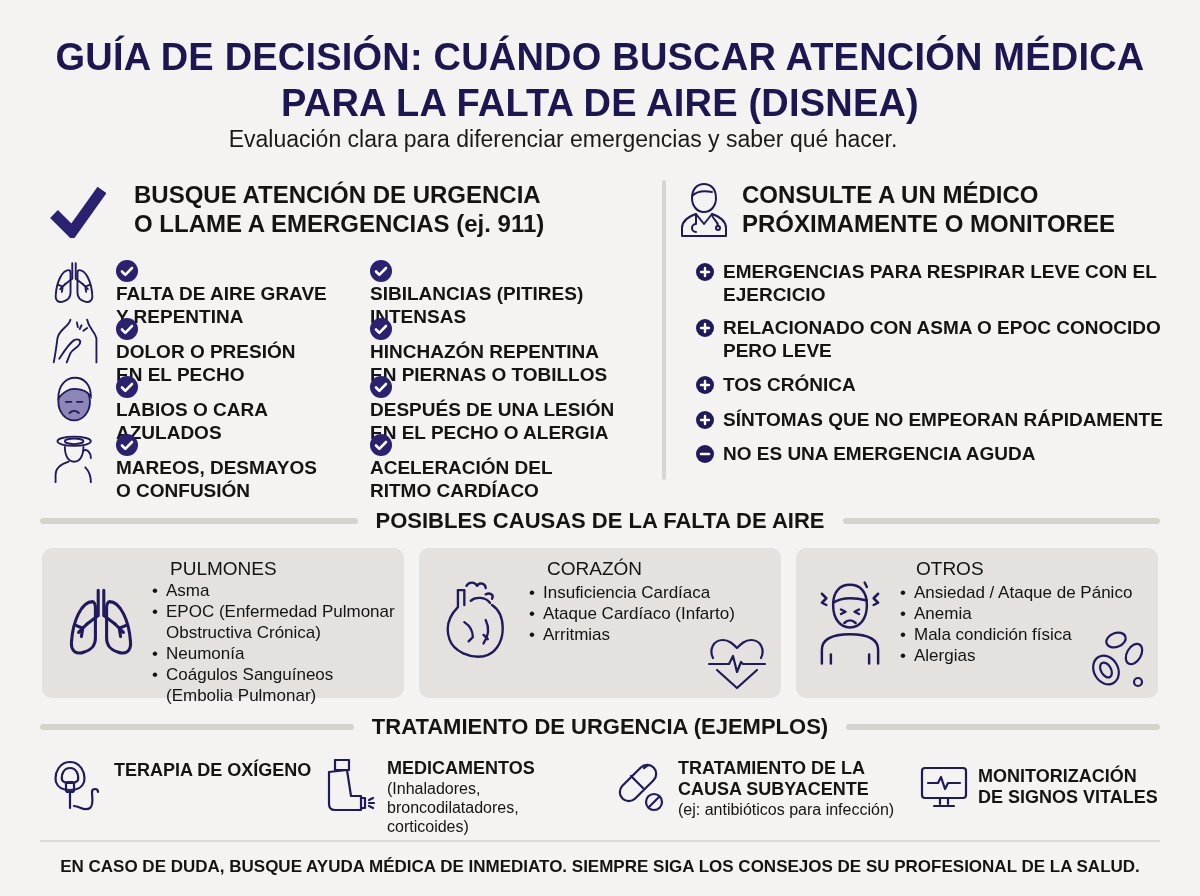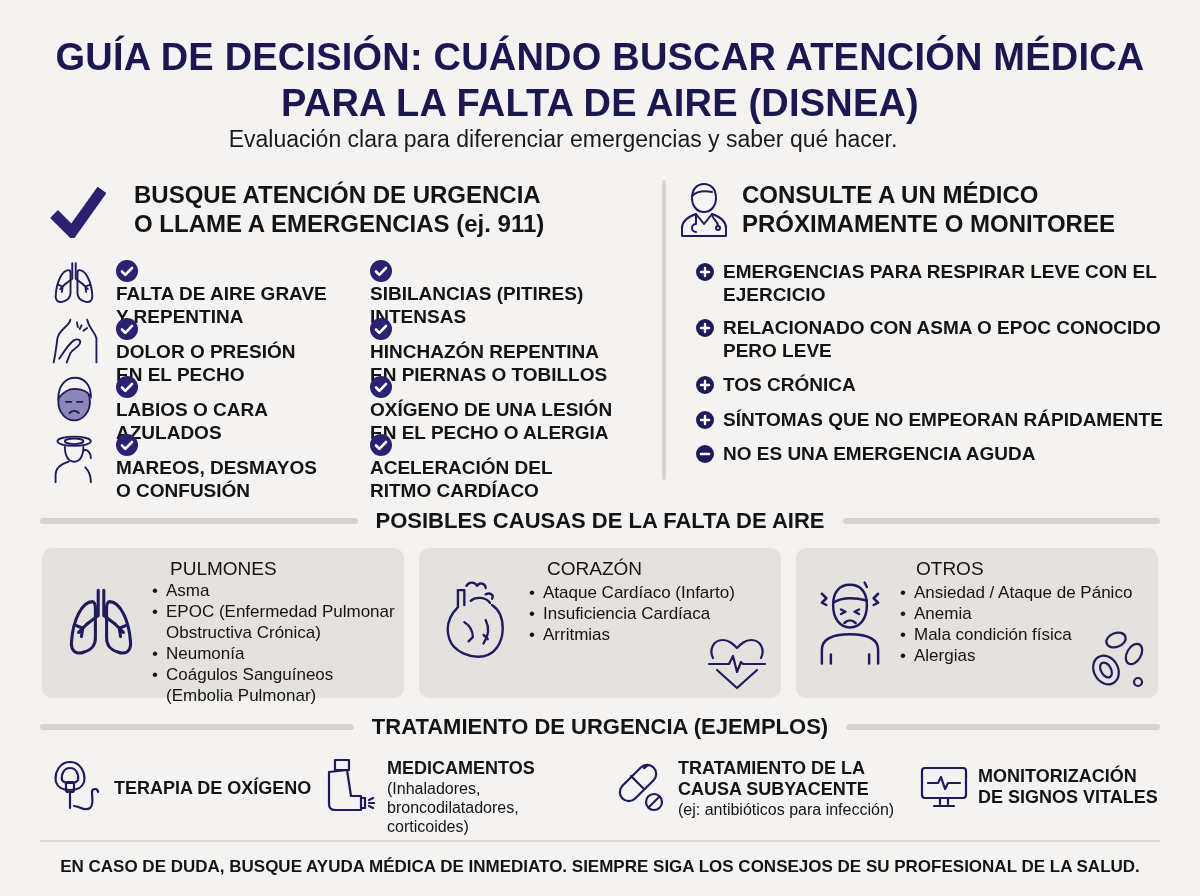--- a/index.html
+++ b/index.html
@@ -172,21 +172,21 @@
       <div class="txt">
         <div>LABIOS O CARA</div>
         <div>AZULADOS</div>
       </div>
     </div>
   <div class="sym col-b">
       <svg class="chk">
         <use href="#chk"></use>
       </svg>
       <div class="txt">
-        <div>OXÍGENO DE UNA LESIÓN</div>
+        <div>DESPUÉS DE UNA LESIÓN</div>
         <div>EN EL PECHO O ALERGIA</div>
       </div>
     </div>
 </div>
 
 <div class="sym-row" style="top:432px">
   <svg class="sym-icon" viewBox="0 0 56 56">
       <g fill="none" stroke="#1f1a5c" stroke-width="2" stroke-linecap="round">
         <ellipse cx="26" cy="10" rx="18" ry="5"></ellipse>
         <ellipse cx="26" cy="10" rx="10" ry="3"></ellipse>
@@ -304,22 +304,22 @@
     </svg>
   <svg class="c-icon" style="left:288px;top:88px;width:60px;height:54px" viewBox="0 0 60 54">
       <g fill="none" stroke="#1f1a5c" stroke-width="2.2" stroke-linecap="round" stroke-linejoin="round">
         <path d="M6 22C2 14 6 4 16 4c6 0 10 4 14 8 4-4 8-8 14-8 10 0 14 10 10 18"></path>
         <path d="M2 28h20l4-8 4 16 4-10 2 2h22"></path>
         <path d="M10 34l20 18 20-18"></path>
       </g>
     </svg>
   <div class="c-title" style="left:128px;top:10px">CORAZÓN</div>
   <ul style="left:110px;top:34px">
+    <li>Insuficiencia Cardíaca</li>
     <li>Ataque Cardíaco (Infarto)</li>
-    <li>Insuficiencia Cardíaca</li>
     <li>Arritmias</li>
   </ul>
 </div>
 
 <div class="cause-card" style="left:796px;width:362px">
   <svg class="c-icon" style="left:16px;top:30px;width:76px;height:90px" viewBox="0 0 66 80">
       <g fill="none" stroke="#1f1a5c" stroke-width="2.2" stroke-linecap="round" stroke-linejoin="round">
         <path d="M18 24c0-12 6-18 15-18s15 6 15 18c0 12-6 20-15 20s-15-8-15-20z"></path>
         <path d="M18 22c6-4 14-6 30-2"></path>
         <path d="M25 28l4 2-4 2M41 28l-4 2 4 2M28 40c3-3 7-3 10 0"></path>
@@ -353,21 +353,21 @@
 
 <div class="treat" style="left:50px;top:760px">
   <svg class="t-icon" style="width:52px;height:54px;margin-right:12px" viewBox="0 0 52 54">
       <g fill="none" stroke="#1f1a5c" stroke-width="2.2" stroke-linecap="round" stroke-linejoin="round">
         <path d="M20 2c-10 0-16 10-14 20 2 6 6 8 14 8s12-2 14-8C36 12 30 2 20 2z"></path>
         <path d="M20 8c-6 0-9 6-8 12 2 4 14 4 16 0 1-6-2-12-8-12z"></path>
         <rect x="16" y="22" width="8" height="10" rx="2"></rect>
         <path d="M20 32v16M24 46c6 0 10 6 16 2 4-3 2-10 2-16a3 3 0 1 1 6 0"></path>
       </g>
     </svg>
-  <div class="t-title" style="margin-top:18px">TERAPIA DE OXÍGENO</div>
+  <div class="t-title" style="">TERAPIA DE OXÍGENO</div>
 </div>
 
 <div class="treat" style="left:325px;top:758px">
   <svg class="t-icon" style="width:50px;height:56px;margin-right:12px" viewBox="0 0 50 56">
       <g fill="none" stroke="#1f1a5c" stroke-width="2.2" stroke-linecap="round" stroke-linejoin="round">
         <path d="M10 2h14v10H10z"></path>
         <path d="M4 14l18-2 4 26h10v14H10c-4 0-6-2-6-6z"></path>
         <path d="M36 40h4v10h-4M44 42l4-2M44 45h5M44 48l4 2"></path>
       </g>
     </svg>

